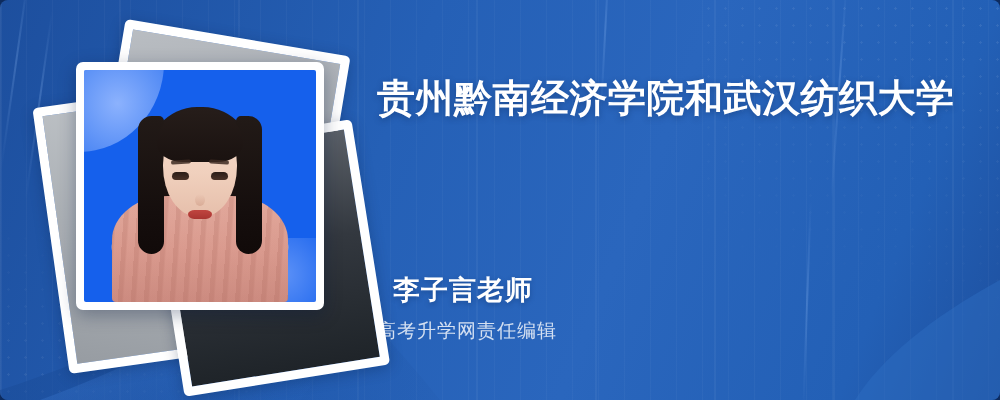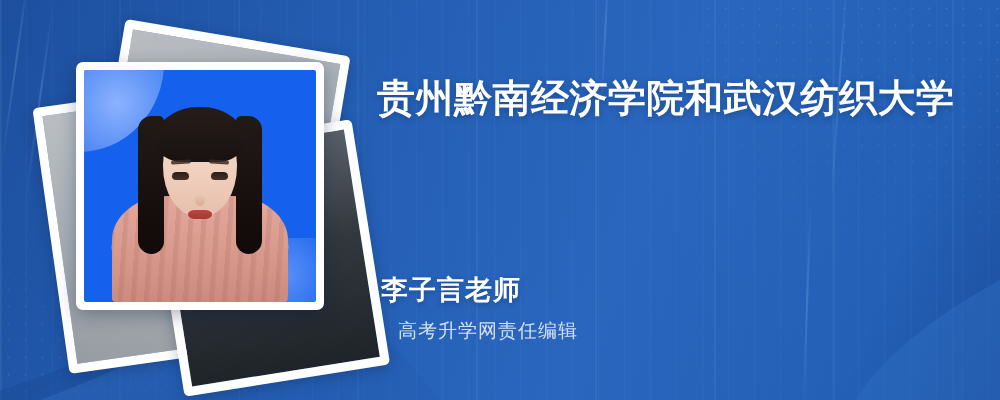--- a/index.html
+++ b/index.html
@@ -10,20 +10,21 @@
   body {
     font-family: "Liberation Sans", "DejaVu Sans", sans-serif;
   }
 
   .banner {
     position: relative;
     width: 1000px;
     height: 400px;
     overflow: hidden;
     background: linear-gradient(112deg, #1d4f9e 0%, #2560b6 38%, #2a66bd 62%, #2360b6 86%, #1d4f9e 100%);
+    border-radius: 8px;
   }
 
   
   .bg-vlines {
     position: absolute;
     inset: 0;
     background-image: repeating-linear-gradient(
       90deg,
       rgba(255,255,255,0.030) 0px,
       rgba(255,255,255,0.030) 1px,
@@ -304,36 +305,35 @@
     color: #ffffff;
     font-size: 38px;
     font-weight: bold;
     line-height: 56px;
     letter-spacing: 0.5px;
     text-shadow: 0 2px 6px rgba(8,34,80,0.38);
   }
   .author {
     position: absolute;
     top: 272px;
-    left: 4px;
+    left: 16px;
     color: #ffffff;
     font-size: 27px;
     font-weight: bold;
     letter-spacing: 1px;
     text-shadow: 0 2px 5px rgba(8,34,80,0.35);
   }
   .role {
     position: absolute;
     top: 318px;
     left: 0;
     color: rgba(255,255,255,0.80);
     font-size: 19px;
     font-weight: normal;
     letter-spacing: 1px;
-    margin-left: 21px;
   }
 </style>
 </head>
 <body>
 
 <div class="banner">
 
   <div class="bg-vlines"></div>
   <div class="bg-vlines2"></div>
   <div class="bg-dots-right"></div>

